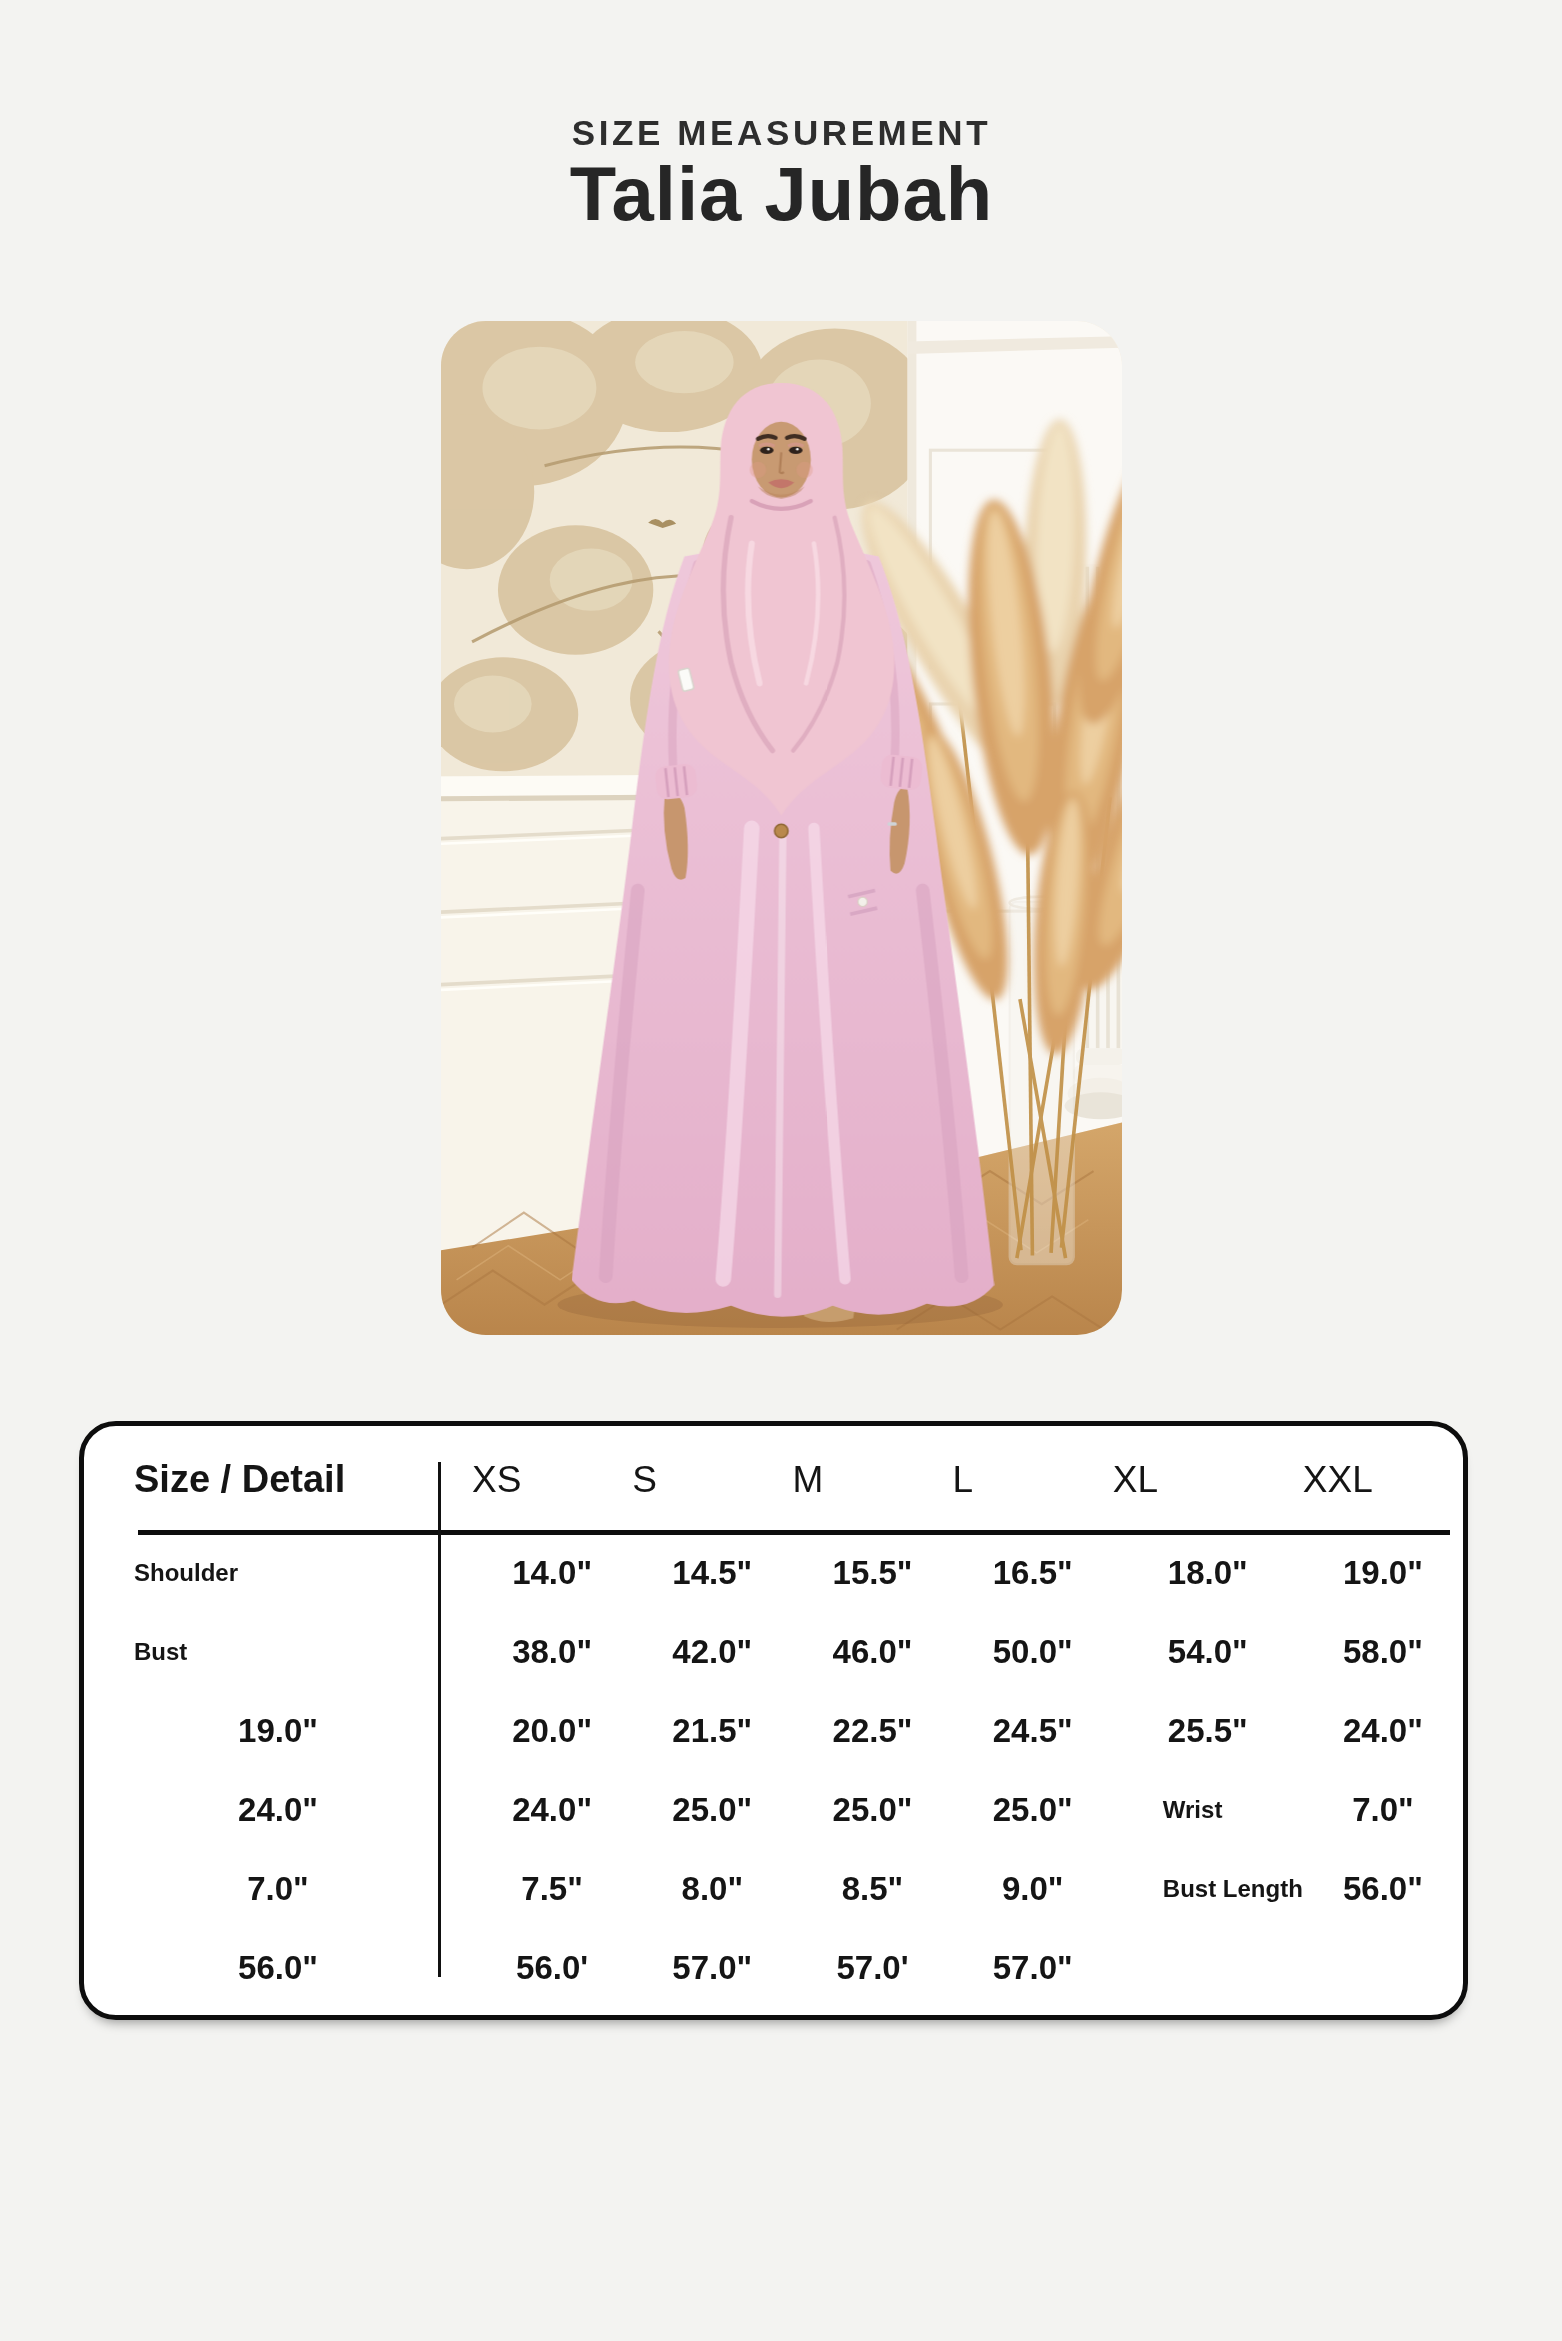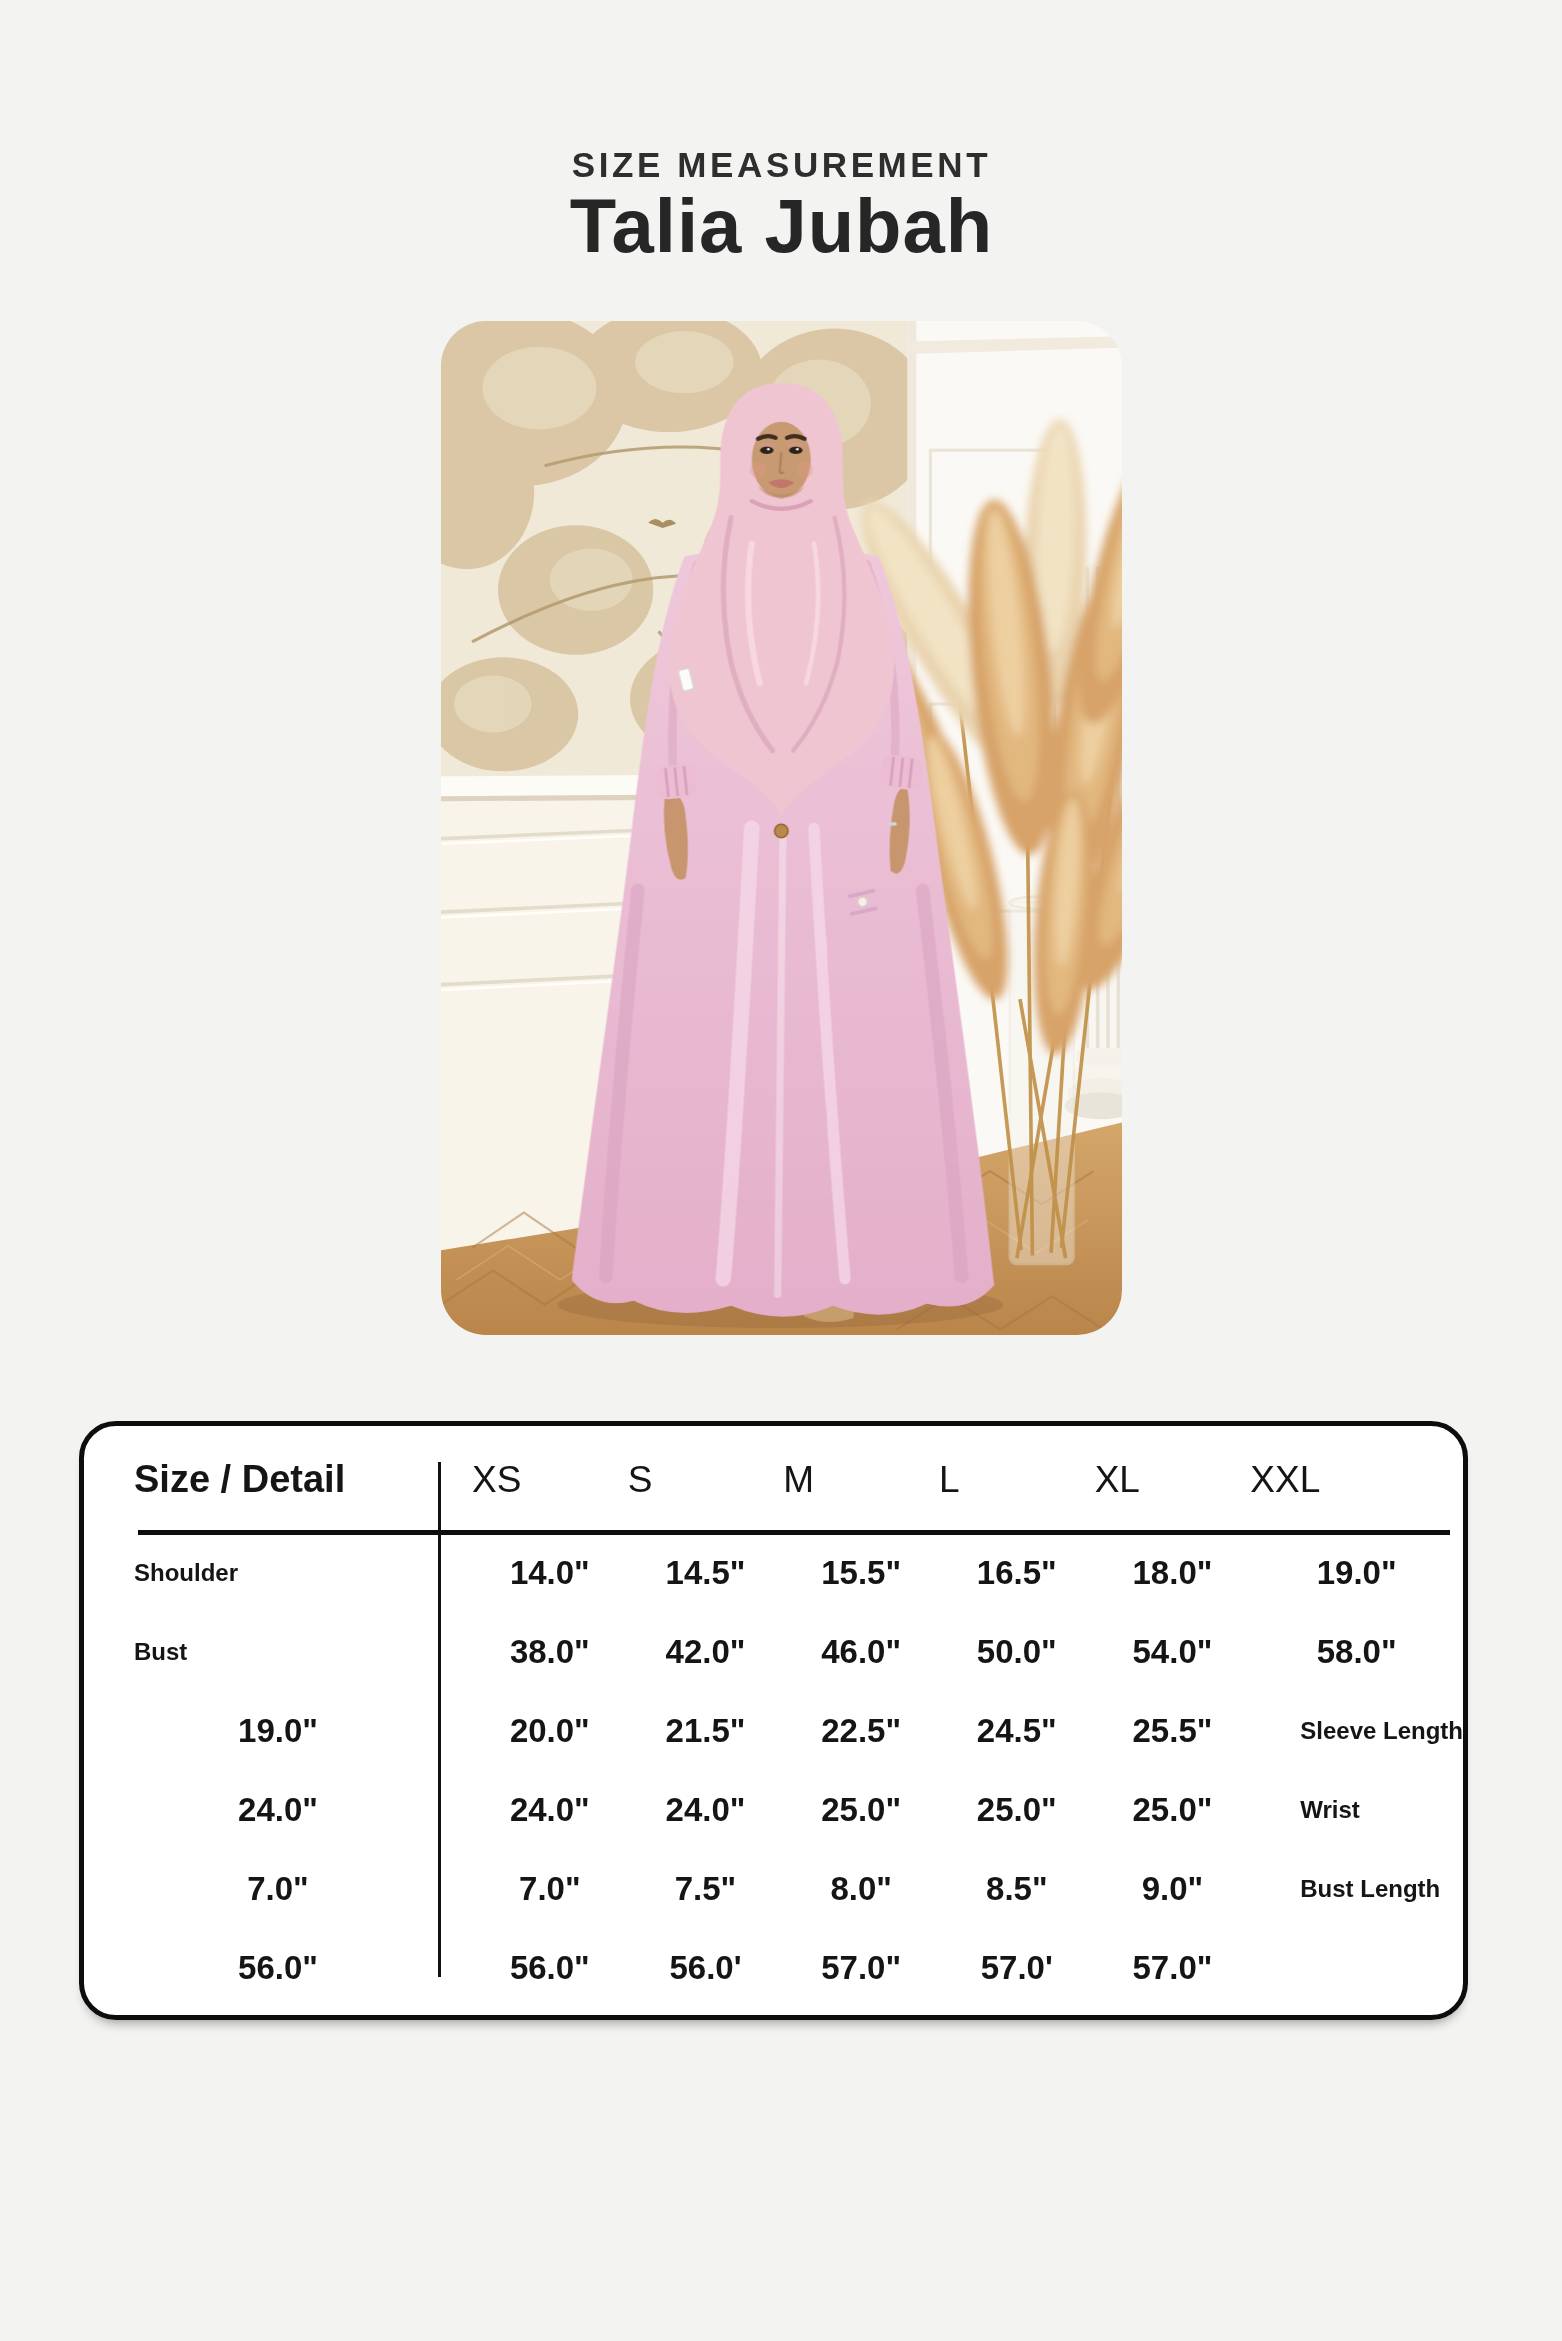--- a/index.html
+++ b/index.html
@@ -1,21 +1,21 @@
 <!DOCTYPE html>
 <html style="font-size:8.3px"><head>
 <meta charset="utf-8">
 <style>
   html,body{margin:0;padding:0;}
   body{width:1563px;height:2342px;overflow:hidden;background:#F3F3F1;
        font-family:"Liberation Sans", sans-serif;-webkit-font-smoothing:antialiased;}
   .page{position:relative;width:1563px;height:2342px;background:#F3F3F1;}
 
   
-  .header{position:absolute;top:113px;left:0;width:100%;text-align:center;color:#262626;margin-top:32px;}
+  .header{position:absolute;top:113px;left:0;width:100%;text-align:center;color:#262626;}
   .eyebrow{font-size:35px;line-height:39px;font-weight:700;letter-spacing:3.6px;color:#2e2e2e;}
   .main-title{font-size:76px;line-height:79px;font-weight:700;letter-spacing:1px;margin-top:2.1px;color:#262626;}
 
   
   .photo-frame{position:absolute;left:441px;top:321px;width:681px;height:1014px;
                border-radius:45px;overflow:hidden;background:#f1e9d8;}
   .photo-frame svg{display:block;width:100%;height:100%;}
 
   
   .size-card{position:absolute;left:79px;top:1421px;width:1389px;height:599px;
@@ -308,21 +308,20 @@
         <div class="cell val">46.0"</div>
         <div class="cell val">50.0"</div>
         <div class="cell val">54.0"</div>
         <div class="cell val">58.0"</div>
         <div class="cell val">19.0"</div>
         <div class="cell val">20.0"</div>
         <div class="cell val">21.5"</div>
         <div class="cell val">22.5"</div>
         <div class="cell val">24.5"</div>
         <div class="cell val">25.5"</div>
-        <div class="cell row-label">Sleeve Length</div>
         <div class="cell val">24.0"</div>
         <div class="cell val">24.0"</div>
         <div class="cell val">24.0"</div>
         <div class="cell val">25.0"</div>
         <div class="cell val">25.0"</div>
         <div class="cell val">25.0"</div>
         <div class="cell row-label">Wrist</div>
         <div class="cell val">7.0"</div>
         <div class="cell val">7.0"</div>
         <div class="cell val">7.5"</div>

